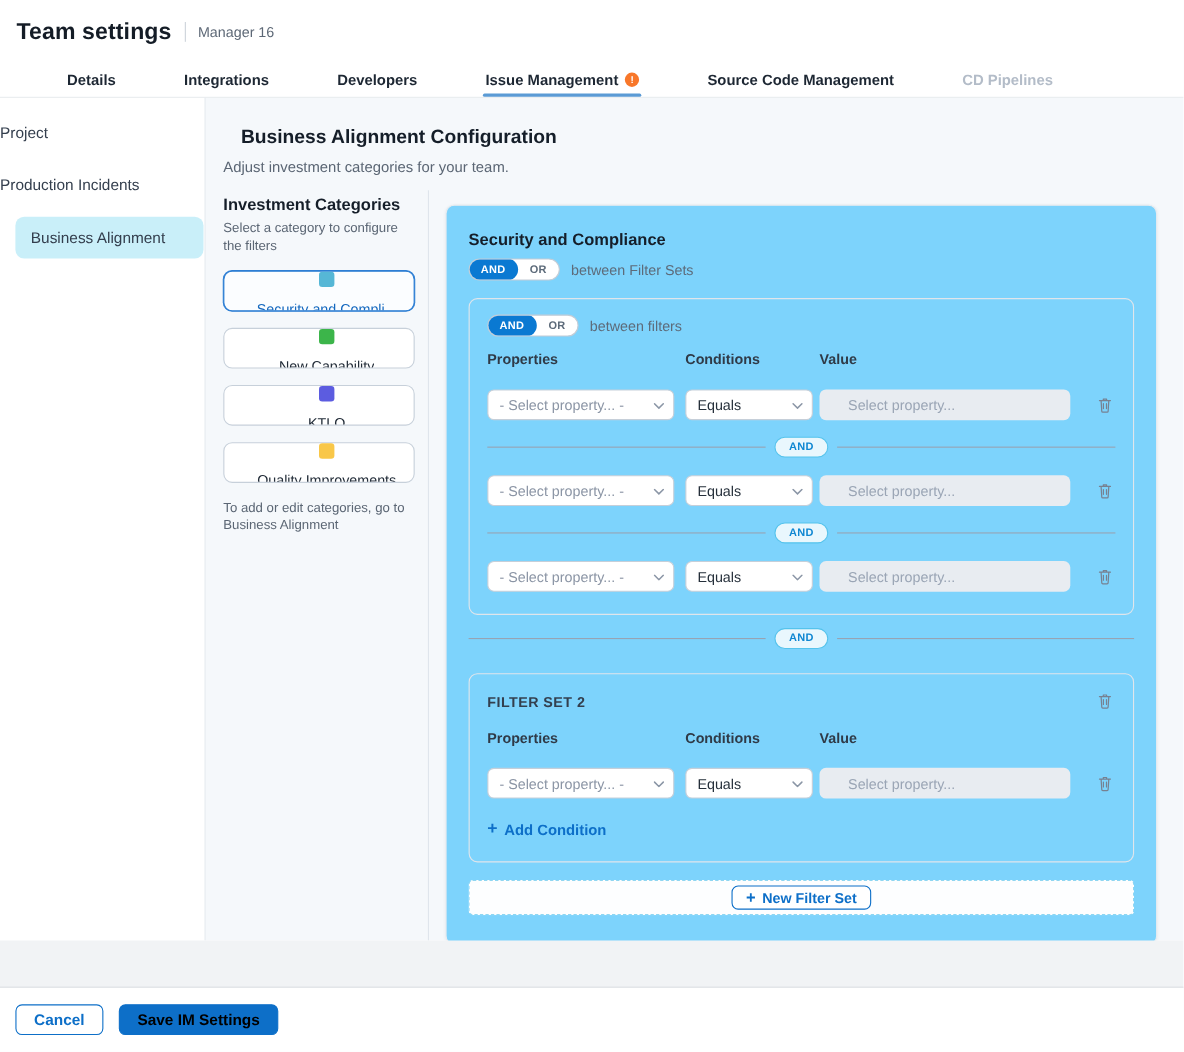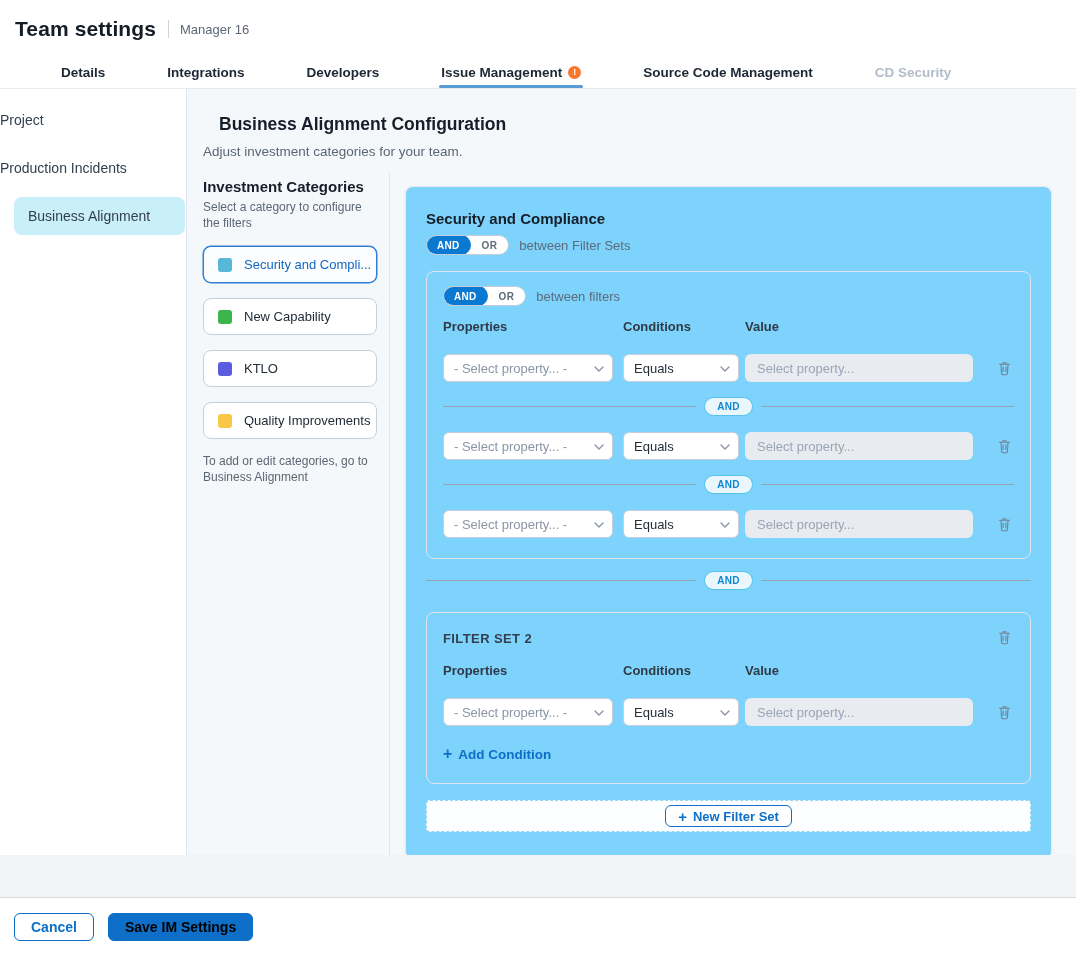--- a/index.html
+++ b/index.html
@@ -27,21 +27,21 @@
 
   .main { flex:1; background:#f5f8fb; display:flex; flex-direction:column; min-width:0; }
   .page-head { height:84px; padding:25px 0 0 16px; }
   .page-head h2 { font-size:17.5px; font-weight:800; color:#151e29;margin-left:16px; }
   .page-head .pagesub { margin-top:9px; font-size:13.5px; color:#5b6674; }
 
   .body { flex:1; display:flex; min-height:0; }
   .categories { width:203px; flex:none; border-right:1px solid #dfe5ec; padding:5px 12px 0 16px; }
   .categories h3 { font-size:15px; font-weight:800; color:#151e29; }
   .cat-hint { margin-top:5px; font-size:12px; color:#5b6674; line-height:1.3; width:162px; }
-  .cat-btn { margin-top:15px; width:100%; height:37px; border:1px solid #c7d0da; border-radius:8px; background:#fff; display:flex; align-items:center; gap:12px; padding-left:14px; font-size:13px; color:#222c38; cursor:pointer; font-family:inherit; }
+  .cat-btn { margin-top:15px; width:100%; height:37px; border:1px solid #c7d0da; border-radius:8px; background:#fff; display:flex; align-items:center; gap:12px; padding-left:14px; font-size:13px; color:#222c38; cursor:pointer; font-family:inherit;flex-direction:column; }
   .cat-btn .chip { width:14px; height:14px; border-radius:3px; flex:none; }
   .cat-btn span.lbl { white-space:nowrap; overflow:hidden; }
   .cat-btn.selected { border-color:#2e7fd4; color:#1468bf; background:#fbfdff; box-shadow:0 0 0 .5px #2e7fd4; }
   .cat-note { margin-top:14px; font-size:12px; color:#5b6674; line-height:1.35; width:165px; }
 
   .filterarea { flex:1; padding:13px 24px 0 15px; min-width:0; }
   .card { background:#7dd3fc; border:1px solid #e8ecf0; border-radius:8px; box-shadow:0 1px 3px rgba(16,24,40,.05); padding:23px 20px 26px; }
   .panel-title { font-size:15px; font-weight:800; color:#151e29; }
   .toggle-row { margin-top:8px; display:flex; align-items:center; gap:10px; }
   .toggle { display:inline-flex; align-items:center; height:20px; border:1px solid #c3ccd6; border-radius:999px; background:#fff; overflow:hidden; cursor:pointer; }
@@ -54,21 +54,21 @@
   .cols .c1 { width:170px; margin-right:10px; }
   .cols .c2 { width:116px; margin-right:6px; }
   .cols .c3 { width:228px; }
   .cols span { font-size:13px; font-weight:700; color:#2f3a47; }
 
   .frow { display:flex; align-items:center; margin-top:20px; }
   .selectbox { position:relative; height:28px; border:1px solid #c6cfd9; border-radius:6px; background:#fff; display:flex; align-items:center; padding:0 24px 0 10px; font-size:13px; cursor:pointer; }
   .selectbox.prop { width:170px; margin-right:10px; color:#8b95a5;align-items:center; }
   .selectbox.cond { width:116px; margin-right:6px; color:#252f3a; }
   .selectbox svg { position:absolute; right:8px; top:11px; }
-  .valuebox { width:228px; height:28px; border:none; border-radius:6px; background:#e8ecf1; padding:0 12px; font-size:13px; font-family:inherit; color:#4a5568; }
+  .valuebox { width:228px; height:28px; border:none; border-radius:6px; background:#e8ecf1; padding:0 26px; font-size:13px; font-family:inherit; color:#4a5568; }
   .valuebox::placeholder { color:#9aa5b5; }
   .trash-btn { margin-left:auto; background:none; border:none; cursor:pointer; padding:2px; display:flex; }
 
   .connector { display:flex; align-items:center; margin:15px 0 0; }
   .connector .line { flex:1; height:1px; background:#97a3b3; }
   .and-pill { margin:0 8px; border:1px solid #55c3ec; background:#e9f7fd; color:#0f87d2; font-size:10px; font-weight:800; letter-spacing:.3px; padding:3px 12px; border-radius:999px; }
   .connector.between-sets { margin:12px 0 22px; }
   .connector.inner + .frow { margin-top:15px; }
   .fset .frow { margin-top:20px; }
   .fset .frow.after-conn { margin-top:16px; }
@@ -111,21 +111,21 @@
         <span>Developers</span>
       </div>
     <div class="tab active">
       <span>Issue Management</span>
       <span class="badge">!</span>
     </div>
     <div class="tab">
         <span>Source Code Management</span>
       </div>
     <div class="tab disabled">
-        <span>CD Security</span>
+        <span>CD Pipelines</span>
       </div>
   </div>
 
   <div class="content">
 
     <div class="sidebar">
       <div class="nav-item">
           <span>Project</span>
         </div>
       <div class="nav-item">

